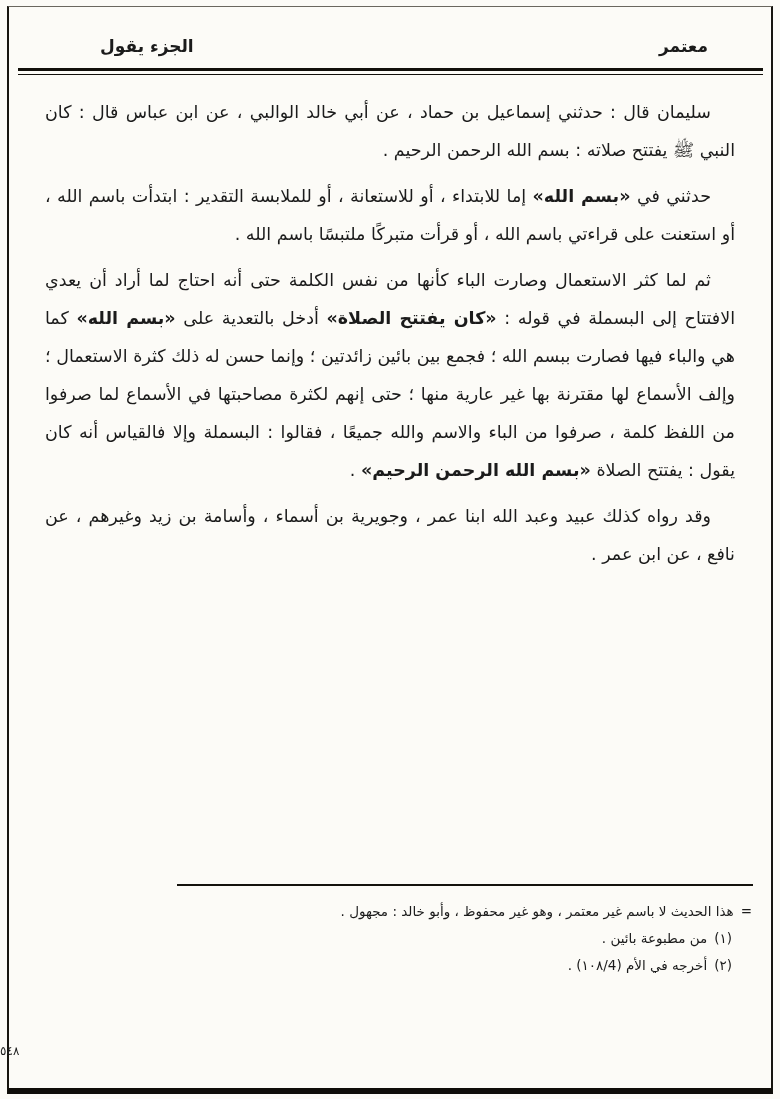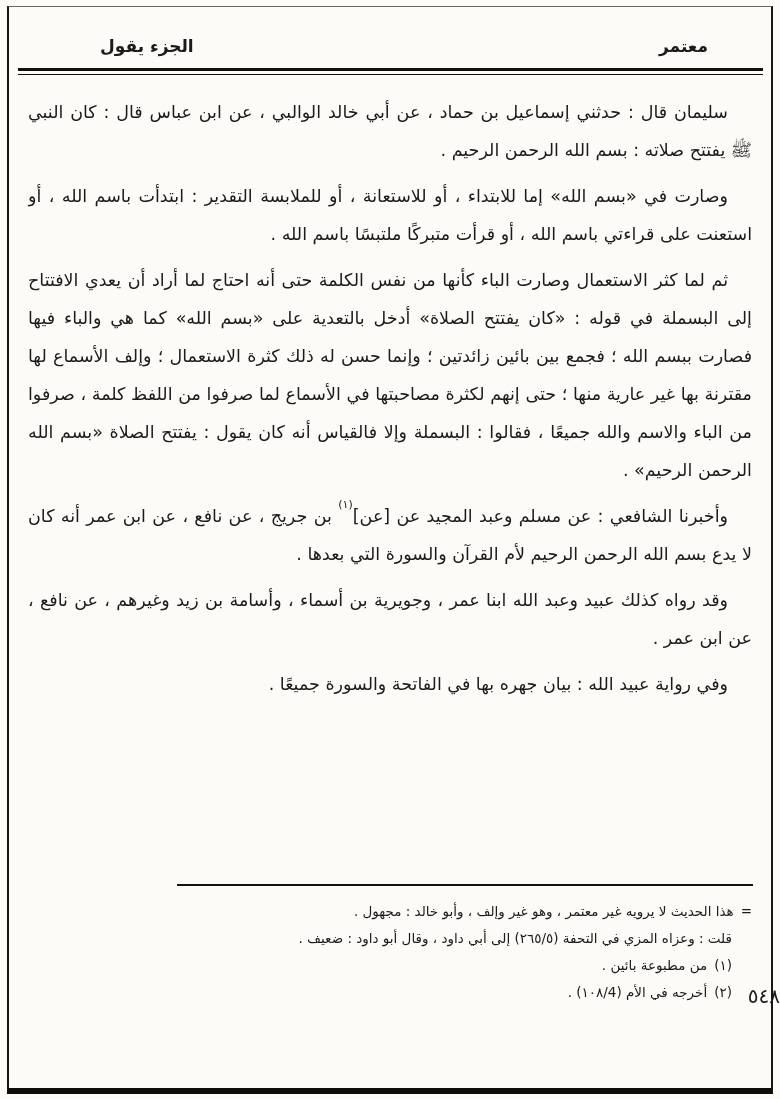--- a/index.html
+++ b/index.html
@@ -25,72 +25,67 @@
   }
   .header-rule{
     position:absolute;top:68px;left:18px;right:17px;height:7px;
     border-top:3px solid #12100b;border-bottom:1px solid #12100b;
   }
   .body-text{
     position:absolute;top:93px;right:28px;left:28px;height:772px;
     overflow:hidden;direction:rtl;text-align:justify;
     font-size:17.5px;line-height:38px;
   }
-  .para{margin:0 0 8px;text-indent:24px}
-  .bold{font-weight:normal}
+  .para{margin:0 17px 8px;text-indent:24px}
+  .bold{font-weight:bold}
   .fn-ref{font-size:11px;position:relative;top:-7px;line-height:0}
   .footnote-sep{
     position:absolute;top:884px;right:27px;width:576px;height:2px;
     background:#14120d;
   }
   .footnotes{
     position:absolute;top:898px;right:28px;left:28px;
     direction:rtl;font-size:13.5px;line-height:27px;
   }
   .fn-row{display:flex;gap:7px}
   .fn-row.indented{padding-right:20px}
   .fn-marker{flex:0 0 auto}
   .fn-text{flex:1 1 auto;text-align:justify}
   .page-number{
-    position:absolute;top:984px;left:0;width:100%;
-    text-align:right;font-size:20px;letter-spacing:1px;
+    position:absolute;top:1044px;left:0;width:100%;
+    text-align:left;font-size:12px;letter-spacing:1px;
   }
 </style>
 </head>
 <body>
 
 <div class="page">
 
   <div class="scan-frame"></div>
 
   <header class="page-header">
     <span class="title">معتمر</span>
     <span class="title">الجزء يقول</span>
   </header>
 
   <div class="header-rule"></div>
 
   <main class="body-text">
       <p class="para"><span>سليمان قال : حدثني إسماعيل بن حماد ، عن أبي خالد الوالبي ، عن ابن عباس قال : كان النبي ﷺ يفتتح صلاته : بسم الله الرحمن الرحيم .</span></p>
-      <p class="para"><span>وصارت في </span><span class="bold">«بسم الله»</span><span> إما للابتداء ، أو للاستعانة ، أو للملابسة التقدير : ابتدأت باسم الله ، أو استعنت على قراءتي باسم الله ، أو قرأت متبركًا ملتبسًا باسم الله .</span></p>
+      <p class="para"><span>حدثني في </span><span class="bold">«بسم الله»</span><span> إما للابتداء ، أو للاستعانة ، أو للملابسة التقدير : ابتدأت باسم الله ، أو استعنت على قراءتي باسم الله ، أو قرأت متبركًا ملتبسًا باسم الله .</span></p>
       <p class="para"><span>ثم لما كثر الاستعمال وصارت الباء كأنها من نفس الكلمة حتى أنه احتاج لما أراد أن يعدي الافتتاح إلى البسملة في قوله : </span><span class="bold">«كان يفتتح الصلاة»</span><span> أدخل بالتعدية على </span><span class="bold">«بسم الله»</span><span> كما هي والباء فيها فصارت ببسم الله ؛ فجمع بين بائين زائدتين ؛ وإنما حسن له ذلك كثرة الاستعمال ؛ وإلف الأسماع لها مقترنة بها غير عارية منها ؛ حتى إنهم لكثرة مصاحبتها في الأسماع لما صرفوا من اللفظ كلمة ، صرفوا من الباء والاسم والله جميعًا ، فقالوا : البسملة وإلا فالقياس أنه كان يقول : يفتتح الصلاة </span><span class="bold">«بسم الله الرحمن الرحيم»</span><span> .</span></p>
-      <p class="para"><span>وأخبرنا الشافعي : عن مسلم وعبد المجيد عن [عن]</span><sup class="fn-ref">(١)</sup><span> بن جريج ، عن نافع ، عن ابن عمر أنه كان لا يدع بسم الله الرحمن الرحيم لأم القرآن والسورة التي بعدها .</span></p>
       <p class="para"><span>وقد رواه كذلك عبيد وعبد الله ابنا عمر ، وجويرية بن أسماء ، وأسامة بن زيد وغيرهم ، عن نافع ، عن ابن عمر .</span></p>
-      <p class="para"><span>وفي رواية عبيد الله : بيان جهره بها في الفاتحة والسورة جميعًا .</span></p>
     </main>
 
   <div class="footnote-sep"></div>
 
   <section class="footnotes">
       <div class="fn-row">
         <span class="fn-marker">=</span>
-        <span class="fn-text">هذا الحديث لا يرويه غير معتمر ، وهو غير وإلف ، وأبو خالد : مجهول .</span>
-      </div>
-      <div class="fn-row indented">
-        <span class="fn-text">قلت : وعزاه المزي في التحفة (٢٦٥/٥) إلى أبي داود ، وقال أبو داود : ضعيف .</span>
+        <span class="fn-text">هذا الحديث لا باسم غير معتمر ، وهو غير محفوظ ، وأبو خالد : مجهول .</span>
       </div>
       <div class="fn-row indented">
         <span class="fn-marker">(١)</span>
         <span class="fn-text">من مطبوعة بائين .</span>
       </div>
       <div class="fn-row indented">
         <span class="fn-marker">(٢)</span>
         <span class="fn-text">أخرجه في الأم (١٠٨/4) .</span>
       </div>
     </section>

